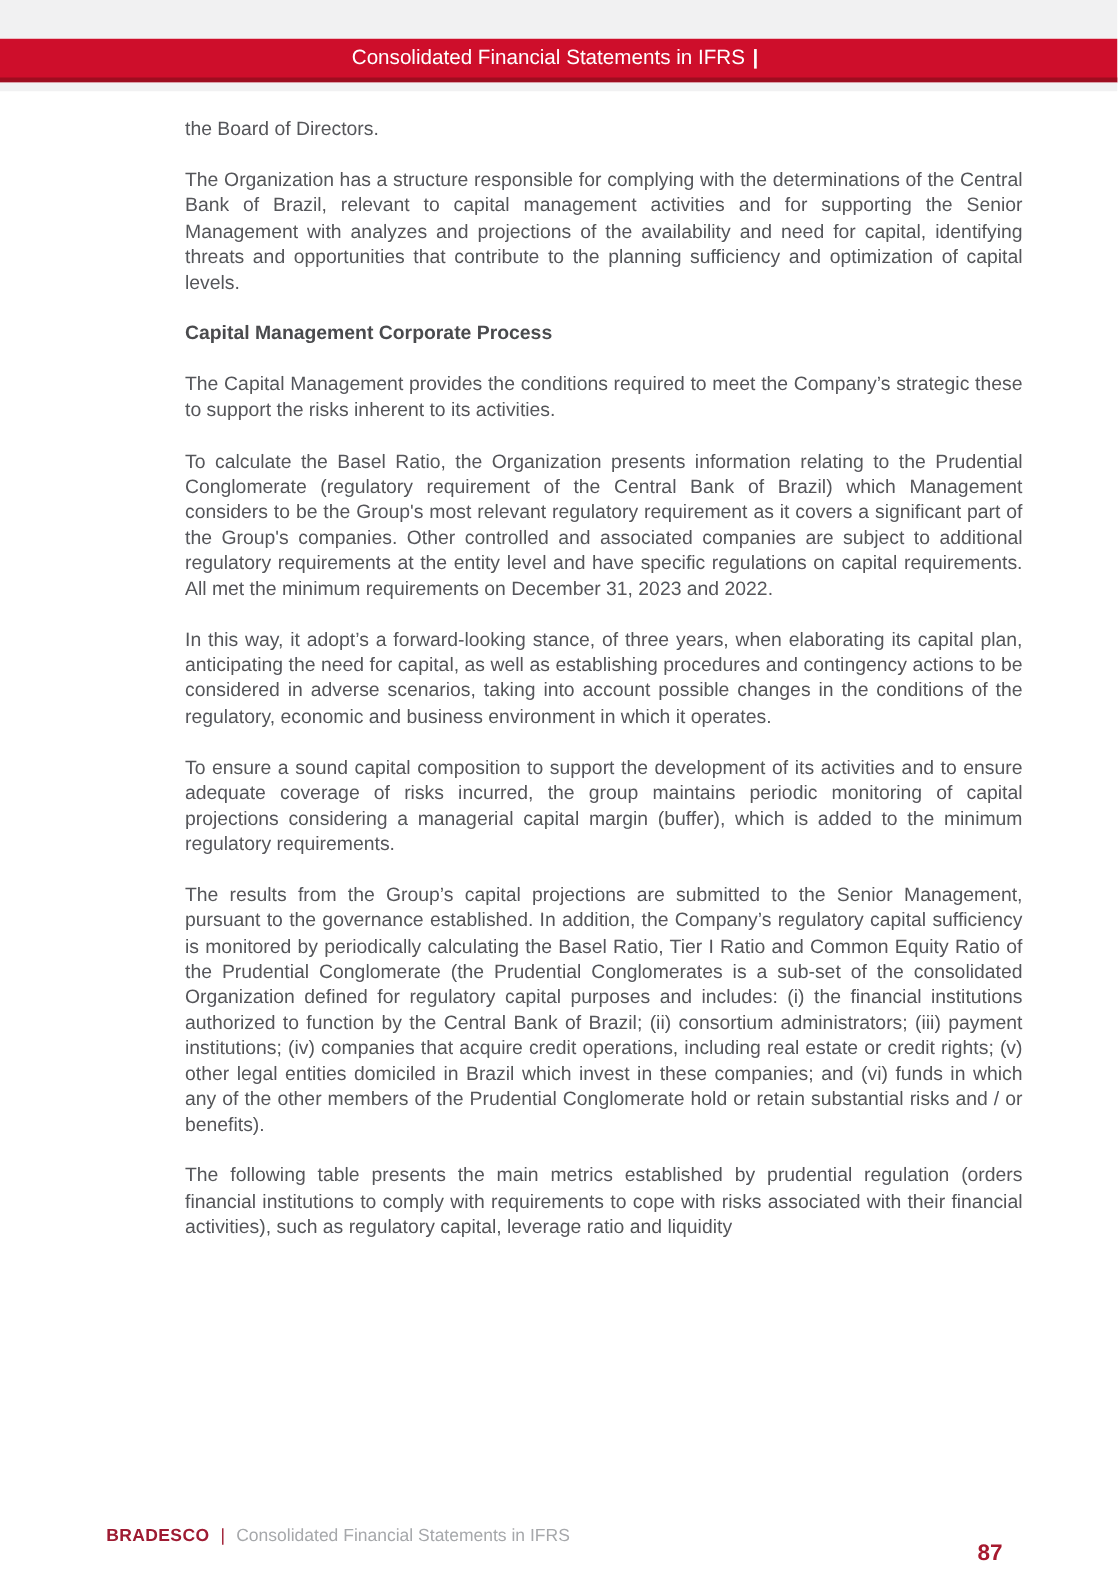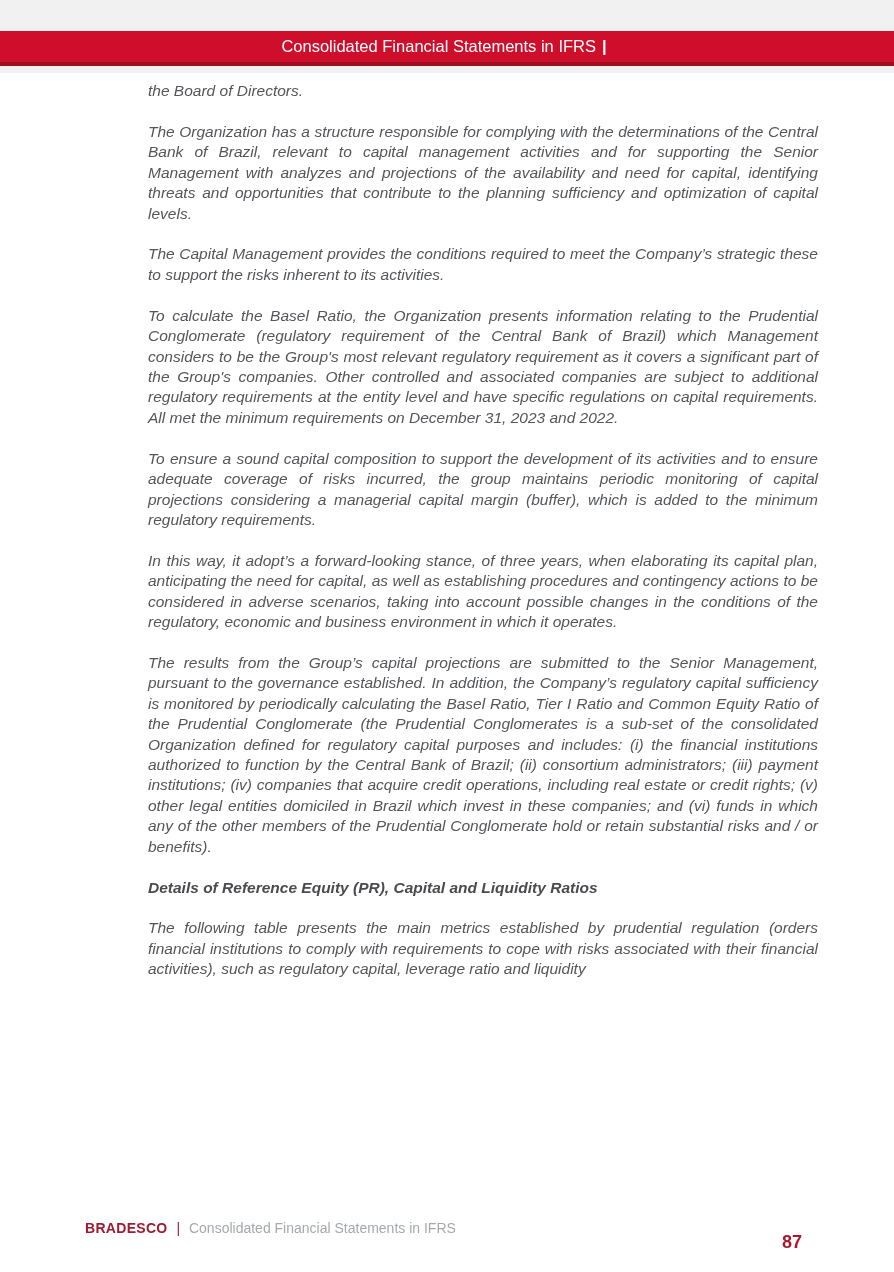--- a/index.html
+++ b/index.html
@@ -30,26 +30,25 @@
   }
   .banner .t-regular { font-weight: 400; }
   .banner .t-sep { font-weight: 700; margin: 0 6px; }
   .banner .t-bold { font-weight: 700; }
   .below-strip {
     width: 100%;
     height: 7px;
     background: #f1f1f2;
   }
   .page-body {
-    padding: 8px 76px 0 148px;
+    padding: 21px 76px 0 148px;
     color: #55565a;
     font-size: 15.5px;
     line-height: 20.4px;
     text-align: justify;
-    font-style: italic;
   }
   .page-body p.para {
     margin: 0 0 20.5px 0;
   }
   .page-body h3.subheading {
     margin: 0 0 20.5px 0;
     font-size: 15.5px;
     line-height: 20.4px;
     font-weight: 700;
     color: #4a4b4e;
@@ -95,26 +94,26 @@
 <header class="banner">
   <span class="t-regular">Consolidated Financial Statements in IFRS</span>
   <span class="t-sep">|</span>
 </header>
 
 <div class="below-strip"></div>
 
 <main class="page-body">
   <p class="para">the Board of Directors.</p>
   <p class="para">The Organization has a structure responsible for complying with the determinations of the Central Bank of Brazil, relevant to capital management activities and for supporting the Senior Management with analyzes and projections of the availability and need for capital, identifying threats and opportunities that contribute to the planning sufficiency and optimization of capital levels.</p>
+  <h3 class="subheading">Capital Management Corporate Process</h3>
   <p class="para">The Capital Management provides the conditions required to meet the Company’s strategic these to support the risks inherent to its activities.</p>
   <p class="para">To calculate the Basel Ratio, the Organization presents information relating to the Prudential Conglomerate (regulatory requirement of the Central Bank of Brazil) which Management considers to be the Group's most relevant regulatory requirement as it covers a significant part of the Group's companies. Other controlled and associated companies are subject to additional regulatory requirements at the entity level and have specific regulations on capital requirements. All met the minimum requirements on December 31, 2023 and 2022.</p>
+  <p class="para">In this way, it adopt’s a forward-looking stance, of three years, when elaborating its capital plan, anticipating the need for capital, as well as establishing procedures and contingency actions to be considered in adverse scenarios, taking into account possible changes in the conditions of the regulatory, economic and business environment in which it operates.</p>
   <p class="para">To ensure a sound capital composition to support the development of its activities and to ensure adequate coverage of risks incurred, the group maintains periodic monitoring of capital projections considering a managerial capital margin (buffer), which is added to the minimum regulatory requirements.</p>
-  <p class="para">In this way, it adopt’s a forward-looking stance, of three years, when elaborating its capital plan, anticipating the need for capital, as well as establishing procedures and contingency actions to be considered in adverse scenarios, taking into account possible changes in the conditions of the regulatory, economic and business environment in which it operates.</p>
   <p class="para">The results from the Group’s capital projections are submitted to the Senior Management, pursuant to the governance established. In addition, the Company’s regulatory capital sufficiency is monitored by periodically calculating the Basel Ratio, Tier I Ratio and Common Equity Ratio of the Prudential Conglomerate (the Prudential Conglomerates is a sub-set of the consolidated Organization defined for regulatory capital purposes and includes: (i) the financial institutions authorized to function by the Central Bank of Brazil; (ii) consortium administrators; (iii) payment institutions; (iv) companies that acquire credit operations, including real estate or credit rights; (v) other legal entities domiciled in Brazil which invest in these companies; and (vi) funds in which any of the other members of the Prudential Conglomerate hold or retain substantial risks and / or benefits).</p>
-  <h3 class="subheading">Details of Reference Equity (PR), Capital and Liquidity Ratios</h3>
   <p class="para">The following table presents the main metrics established by prudential regulation (orders financial institutions to comply with requirements to cope with risks associated with their financial activities), such as regulatory capital, leverage ratio and liquidity</p>
 </main>
 
 <footer class="footer">
   <div>
     <span class="brand">BRADESCO</span>
     <span class="f-sep">|</span>
     <span class="f-label">Consolidated Financial Statements in IFRS</span>
   </div>
   <span class="page-num">87</span>

